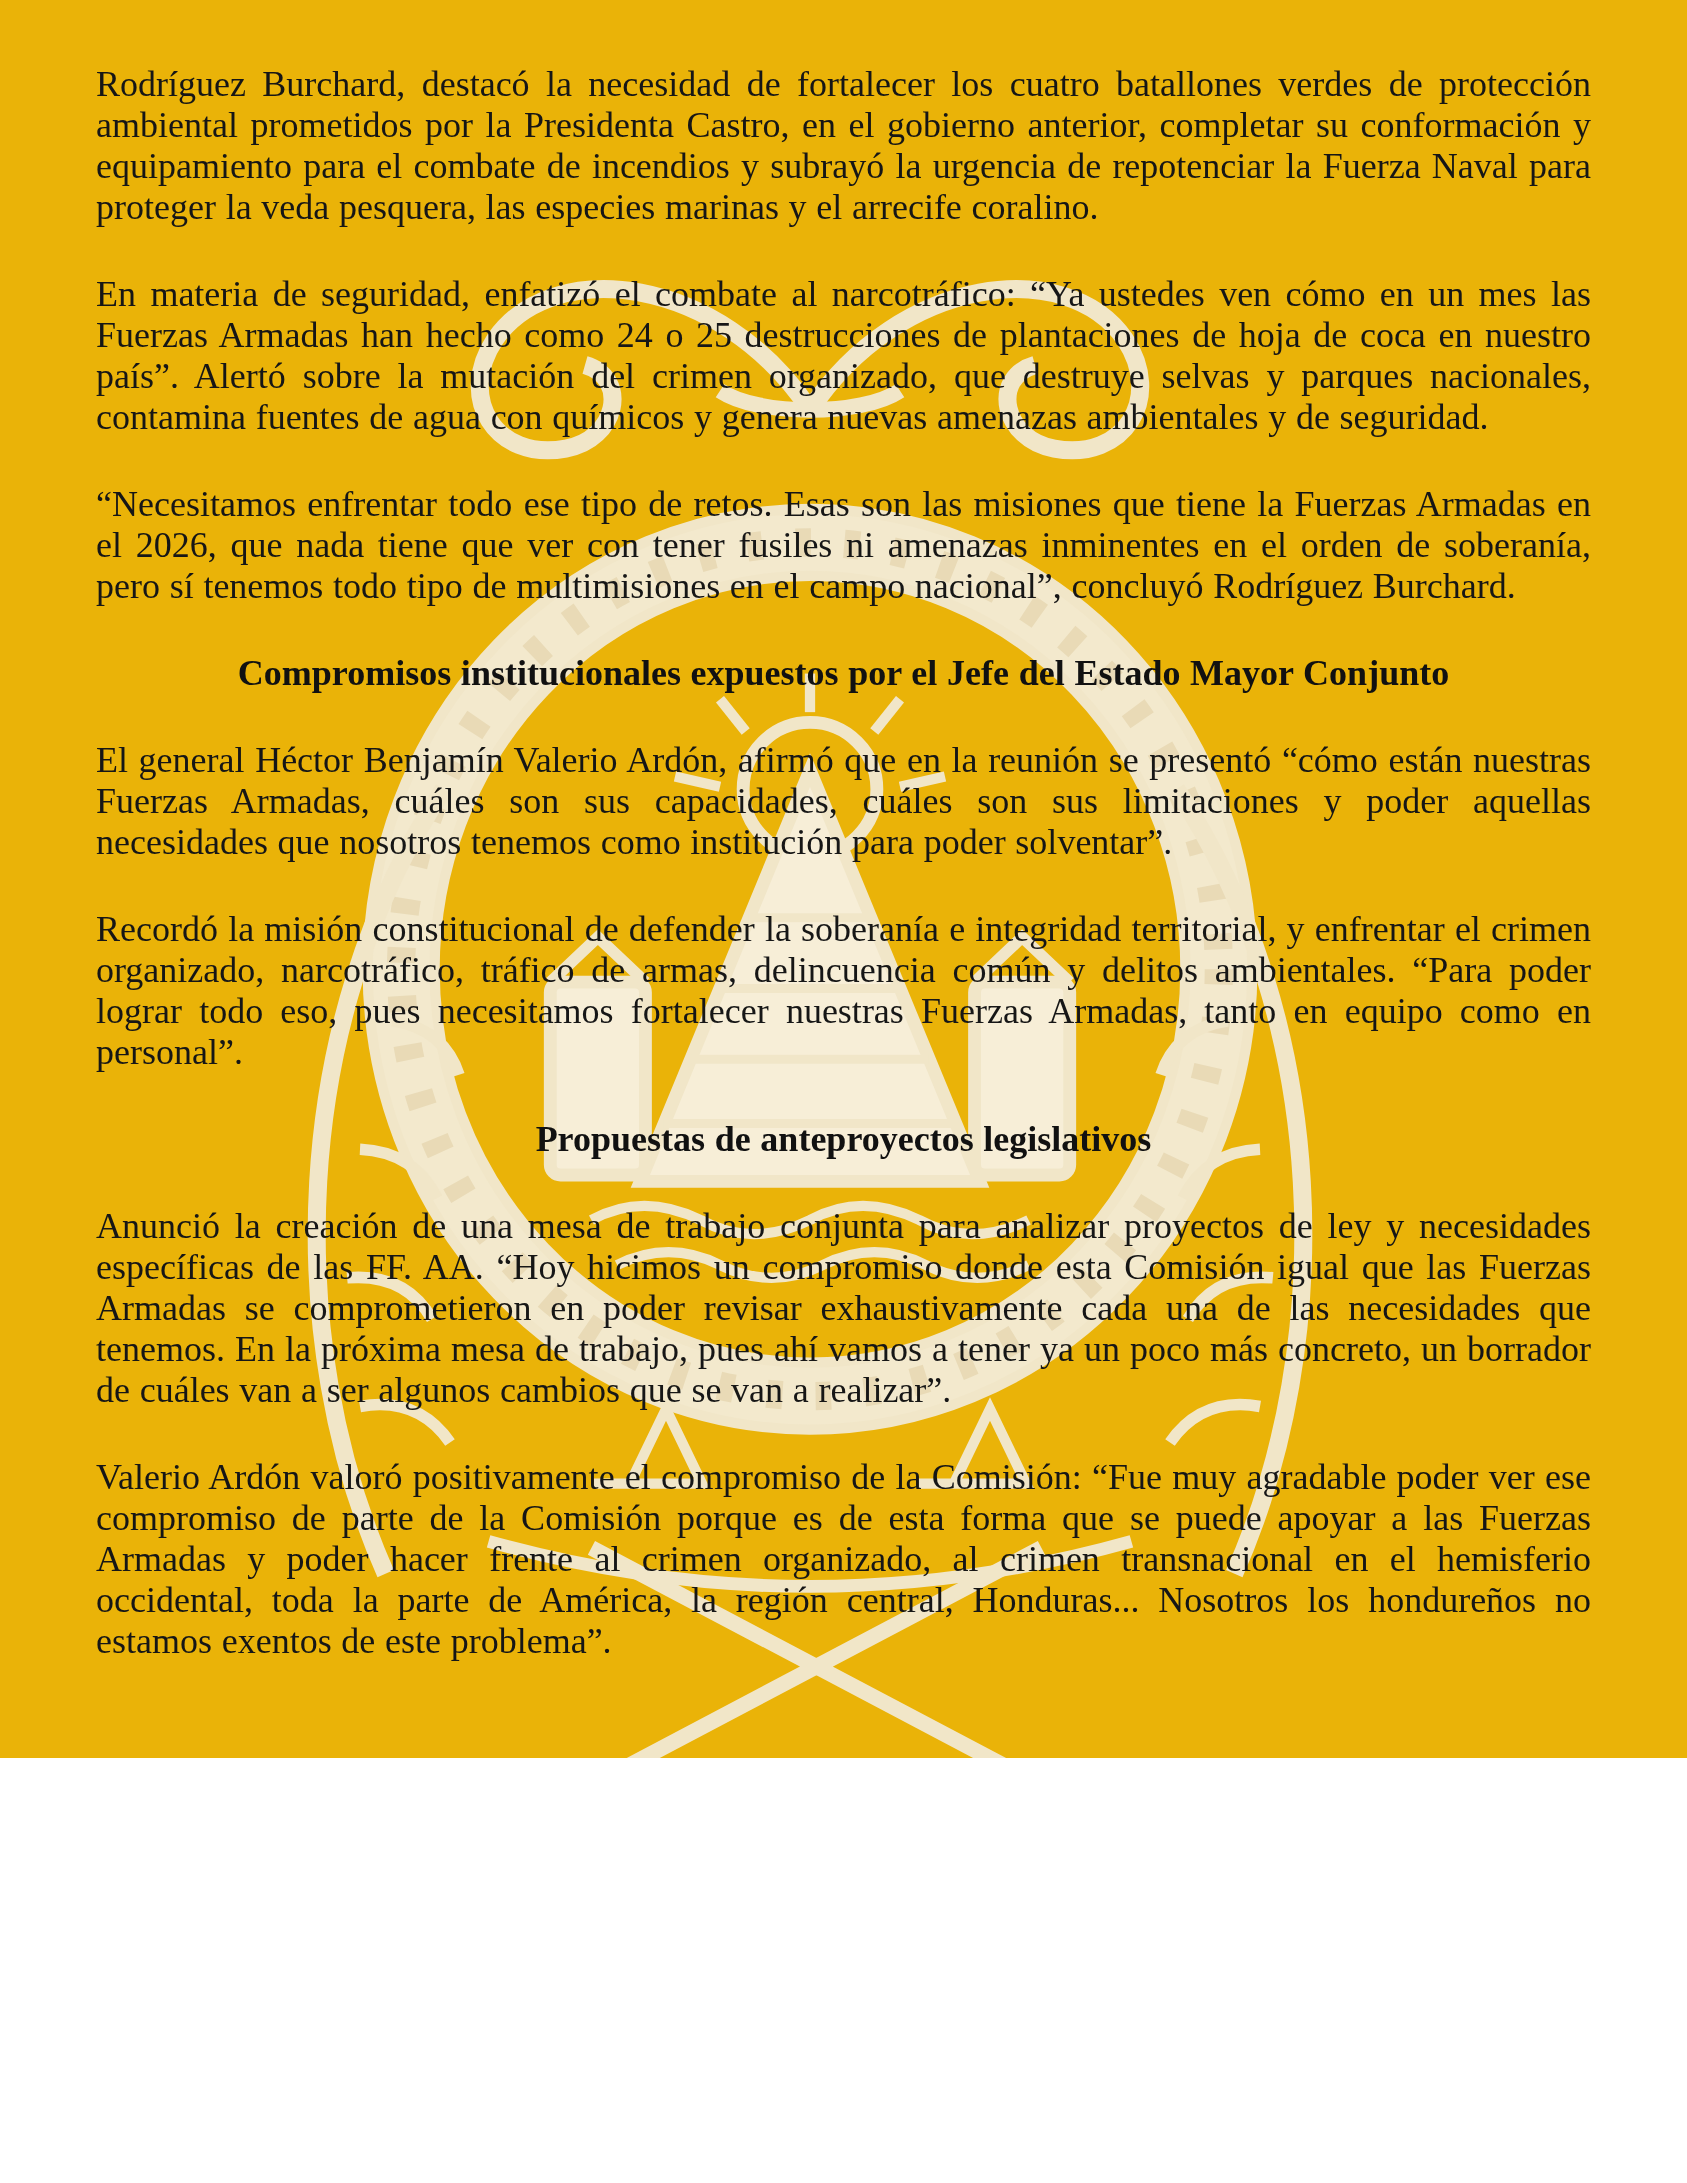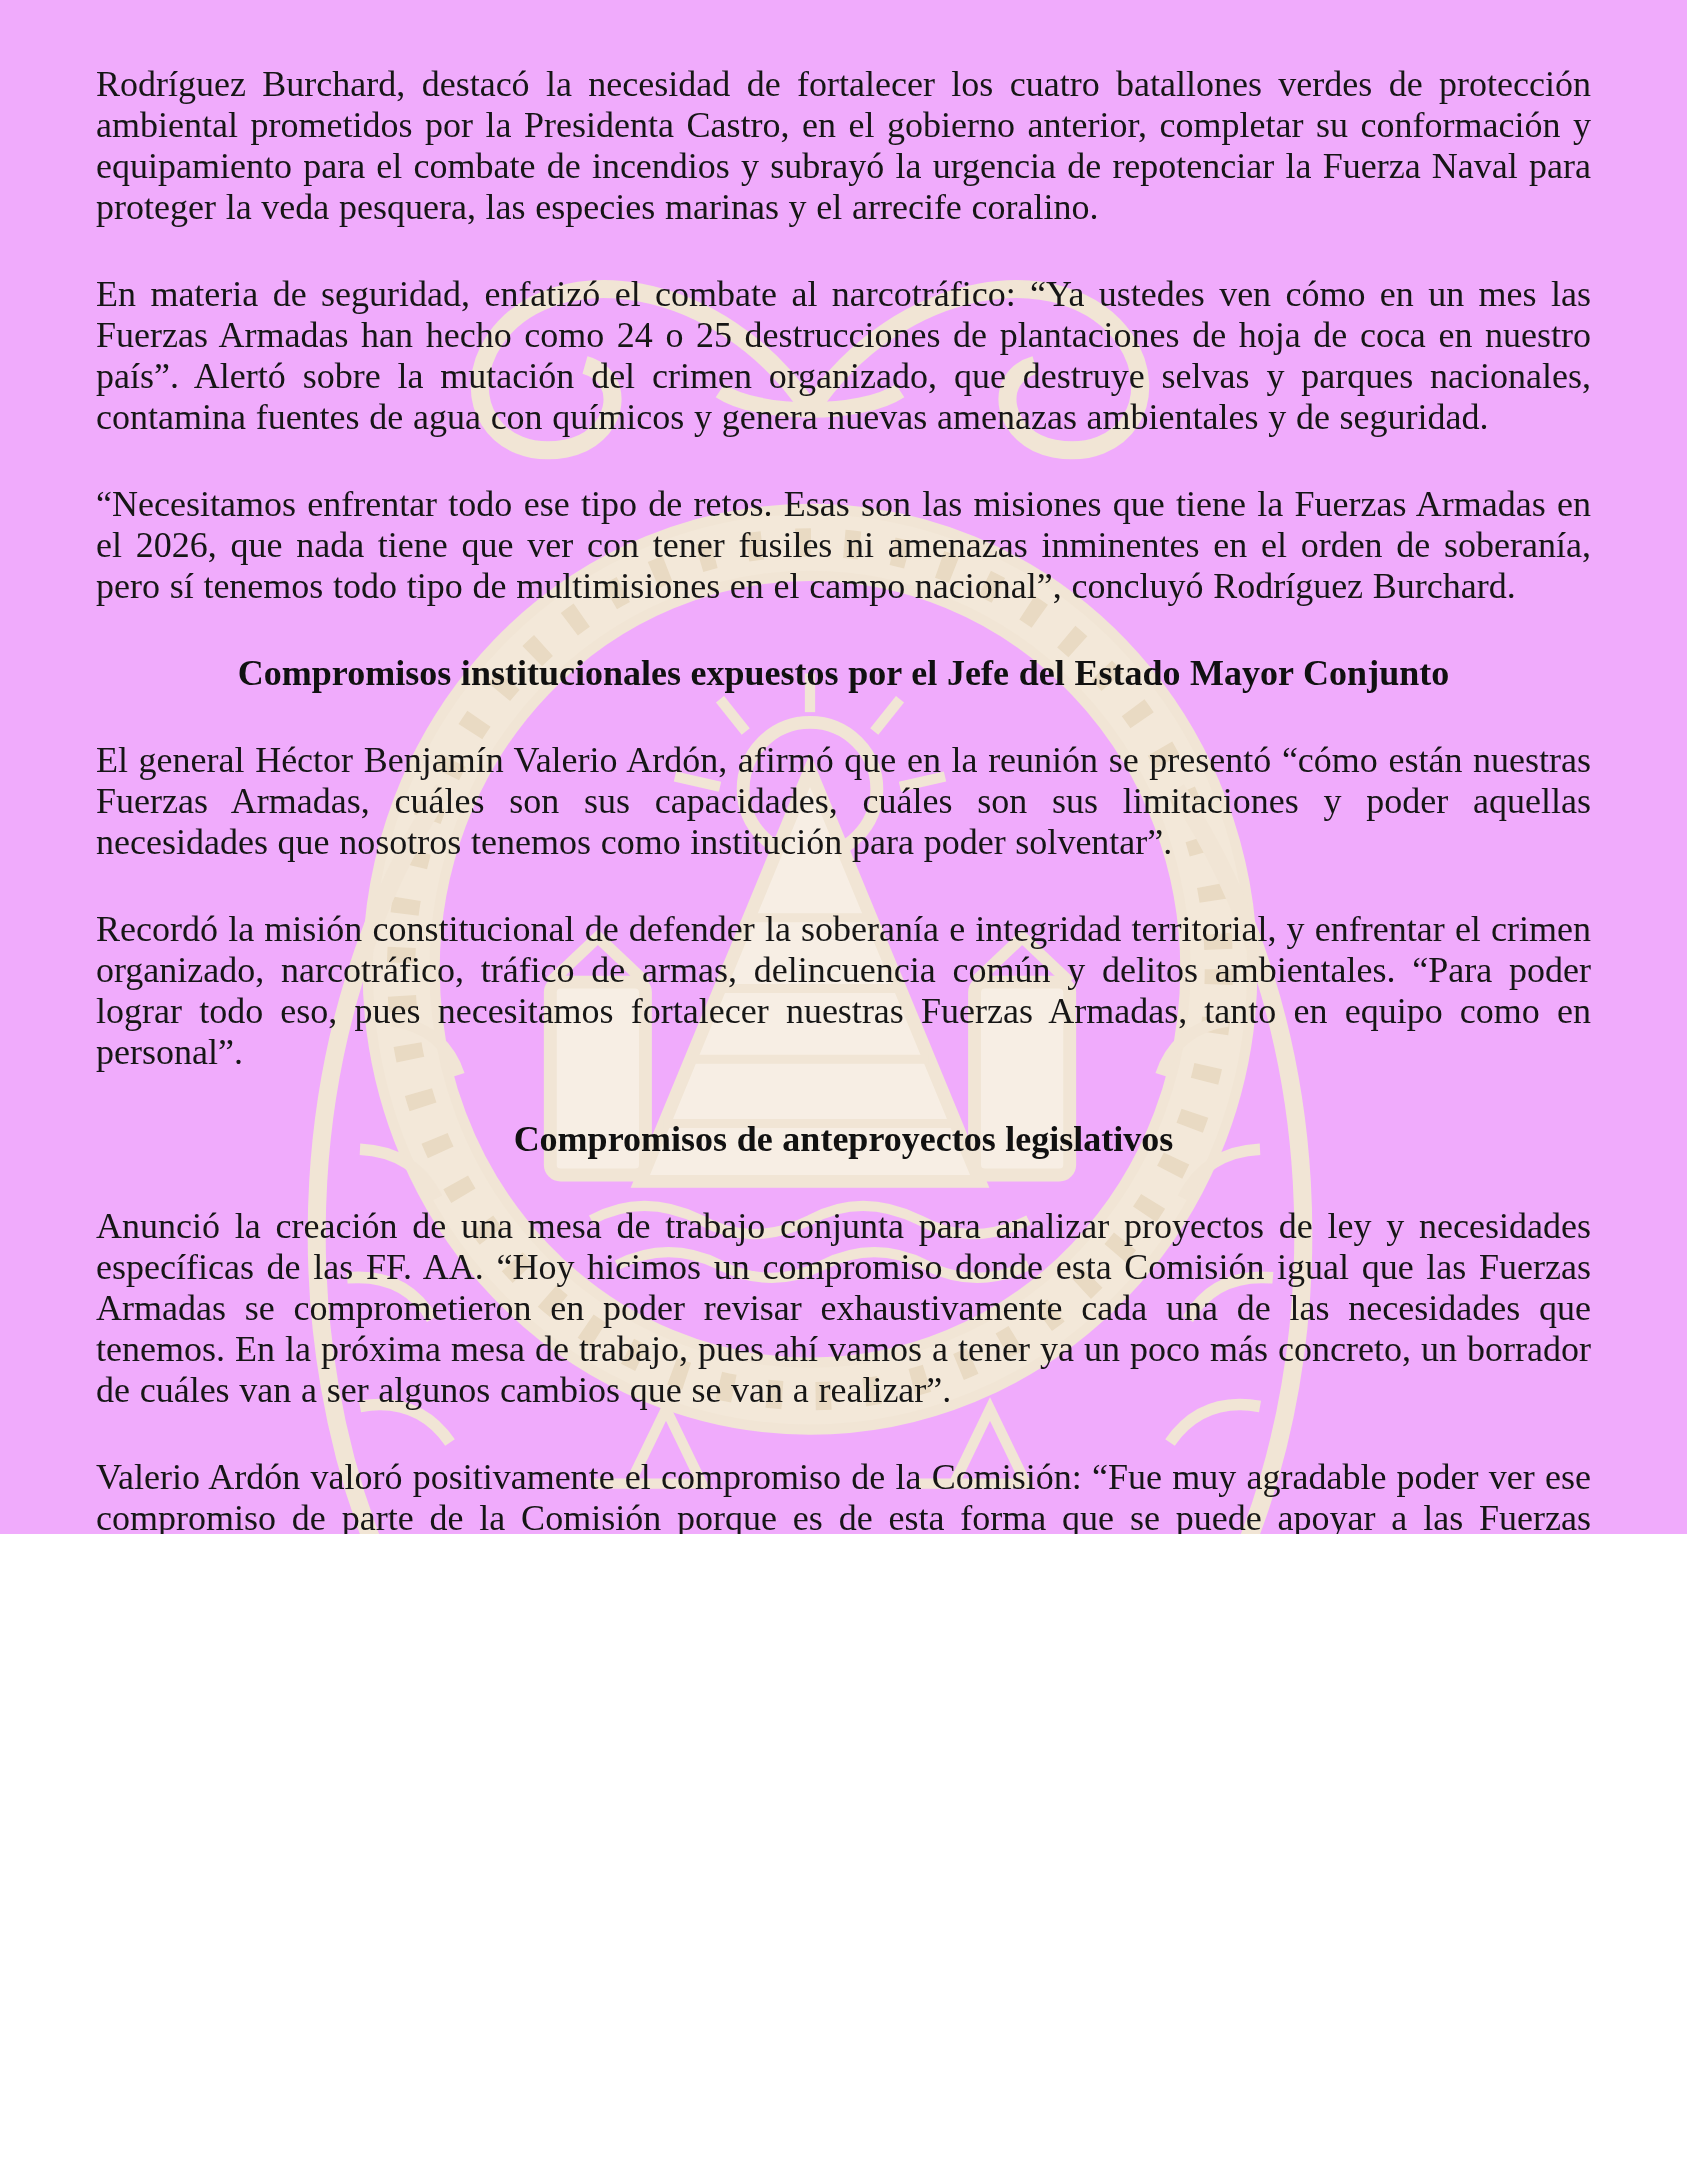--- a/index.html
+++ b/index.html
@@ -7,22 +7,22 @@
     padding: 0;
     width: 1687px;
     height: 2183px;
     background: #ffffff;
     overflow: hidden;
     font-family: "Liberation Serif", serif;
   }
   .page {
     position: relative;
     width: 1687px;
-    height: 1534px;
-    background: #f0abfc;
+    height: 1758px;
+    background: #eab308;
     overflow: hidden;
   }
   
   .watermark {
     position: absolute;
     left: 165px;
     top: 185px;
     width: 1290px;
     height: 1800px;
     pointer-events: none;
@@ -135,21 +135,21 @@
     </g>
   </svg>
 
   <div class="content">
     <p class="para">Rodríguez Burchard, destacó la necesidad de fortalecer los cuatro batallones verdes de protección ambiental prometidos por la Presidenta Castro, en el gobierno anterior, completar su conformación y equipamiento para el combate de incendios y subrayó la urgencia de repotenciar la Fuerza Naval para proteger la veda pesquera, las especies marinas y el arrecife coralino.</p>
     <p class="para">En materia de seguridad, enfatizó el combate al narcotráfico: “Ya ustedes ven cómo en un mes las Fuerzas Armadas han hecho como 24 o 25 destrucciones de plantaciones de hoja de coca en nuestro país”. Alertó sobre la mutación del crimen organizado, que destruye selvas y parques nacionales, contamina fuentes de agua con químicos y genera nuevas amenazas ambientales y de seguridad.</p>
     <p class="para">“Necesitamos enfrentar todo ese tipo de retos. Esas son las misiones que tiene la Fuerzas Armadas en el 2026, que nada tiene que ver con tener fusiles ni amenazas inminentes en el orden de soberanía, pero sí tenemos todo tipo de multimisiones en el campo nacional”, concluyó Rodríguez Burchard.</p>
     <p class="para heading">Compromisos institucionales expuestos por el Jefe del Estado Mayor Conjunto</p>
     <p class="para">El general Héctor Benjamín Valerio Ardón, afirmó que en la reunión se presentó “cómo están nuestras Fuerzas Armadas, cuáles son sus capacidades, cuáles son sus limitaciones y poder aquellas necesidades que nosotros tenemos como institución para poder solventar”.</p>
     <p class="para">Recordó la misión constitucional de defender la soberanía e integridad territorial, y enfrentar el crimen organizado, narcotráfico, tráfico de armas, delincuencia común y delitos ambientales. “Para poder lograr todo eso, pues necesitamos fortalecer nuestras Fuerzas Armadas, tanto en equipo como en personal”.</p>
-    <p class="para heading">Compromisos de anteproyectos legislativos</p>
+    <p class="para heading">Propuestas de anteproyectos legislativos</p>
     <p class="para">Anunció la creación de una mesa de trabajo conjunta para analizar proyectos de ley y necesidades específicas de las FF. AA. “Hoy hicimos un compromiso donde esta Comisión igual que las Fuerzas Armadas se comprometieron en poder revisar exhaustivamente cada una de las necesidades que tenemos. En la próxima mesa de trabajo, pues ahí vamos a tener ya un poco más concreto, un borrador de cuáles van a ser algunos cambios que se van a realizar”.</p>
     <p class="para">Valerio Ardón valoró positivamente el compromiso de la Comisión: “Fue muy agradable poder ver ese compromiso de parte de la Comisión porque es de esta forma que se puede apoyar a las Fuerzas Armadas y poder hacer frente al crimen organizado, al crimen transnacional en el hemisferio occidental, toda la parte de América, la región central, Honduras... Nosotros los hondureños no estamos exentos de este problema”.</p>
   </div>
 
   <div class="footer-rule"></div>
 
   <div class="address">
     <div>Jose Cecilio del Valle, Tegucigalpa, M.D.C., Honduras.</div>
   </div>
 

